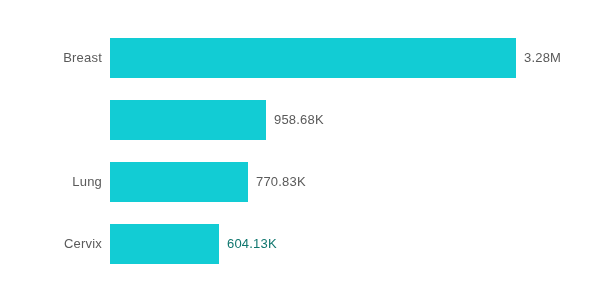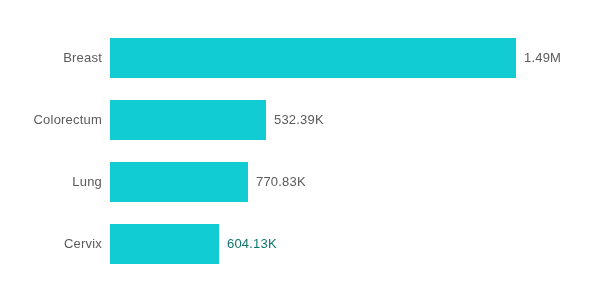--- a/index.html
+++ b/index.html
@@ -63,26 +63,25 @@
   }
 </style>
 </head>
 <body>
 
 <div id="chart-root" style="background: rgb(255, 255, 255);">
   <div class="plot-area">
       <div class="bar-row" style="top: 38px;">
         <span class="cat-label">Breast</span>
         <div class="bar" style="width: 406px; background: rgb(18, 204, 212);"></div>
-        <span class="value-label" style="left: 524px; color: rgb(90, 90, 90);">1.49M</span>
+        <span class="value-label" style="left: 524px; color: rgb(90, 90, 90);">3.28M</span>
       </div>
       <div class="bar-row" style="top: 100px;">
-        <span class="cat-label">Colorectum</span>
         <div class="bar" style="width: 156px; background: rgb(18, 204, 212);"></div>
-        <span class="value-label" style="left: 274px; color: rgb(90, 90, 90);">532.39K</span>
+        <span class="value-label" style="left: 274px; color: rgb(90, 90, 90);">958.68K</span>
       </div>
       <div class="bar-row" style="top: 162px;">
         <span class="cat-label">Lung</span>
         <div class="bar" style="width: 138px; background: rgb(18, 204, 212);"></div>
         <span class="value-label" style="left: 256px; color: rgb(90, 90, 90); text-align: center;">770.83K</span>
       </div>
       <div class="bar-row" style="top: 224px;">
         <span class="cat-label">Cervix</span>
         <div class="bar" style="width: 109px; background: rgb(18, 204, 212);"></div>
         <span class="value-label" style="left: 227px; color: #0f766e;">604.13K</span>

